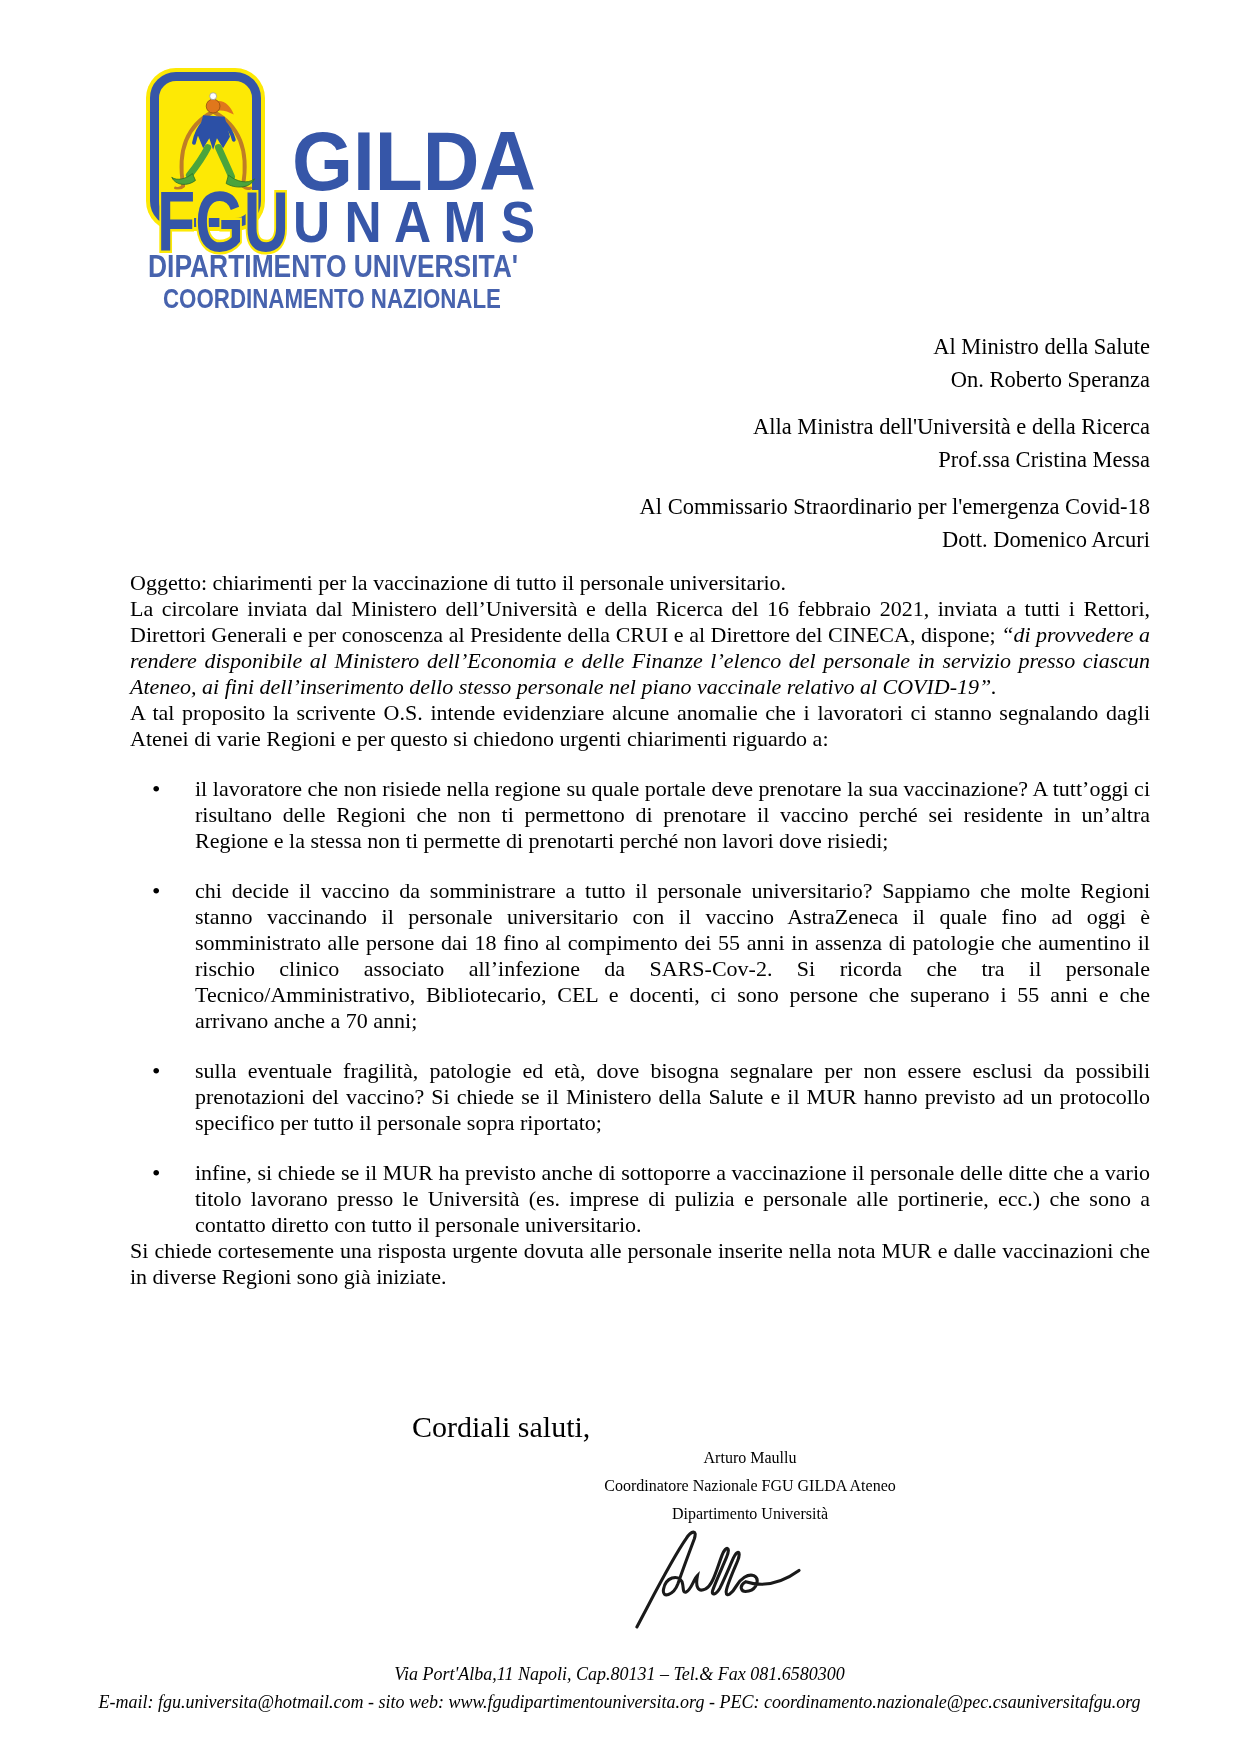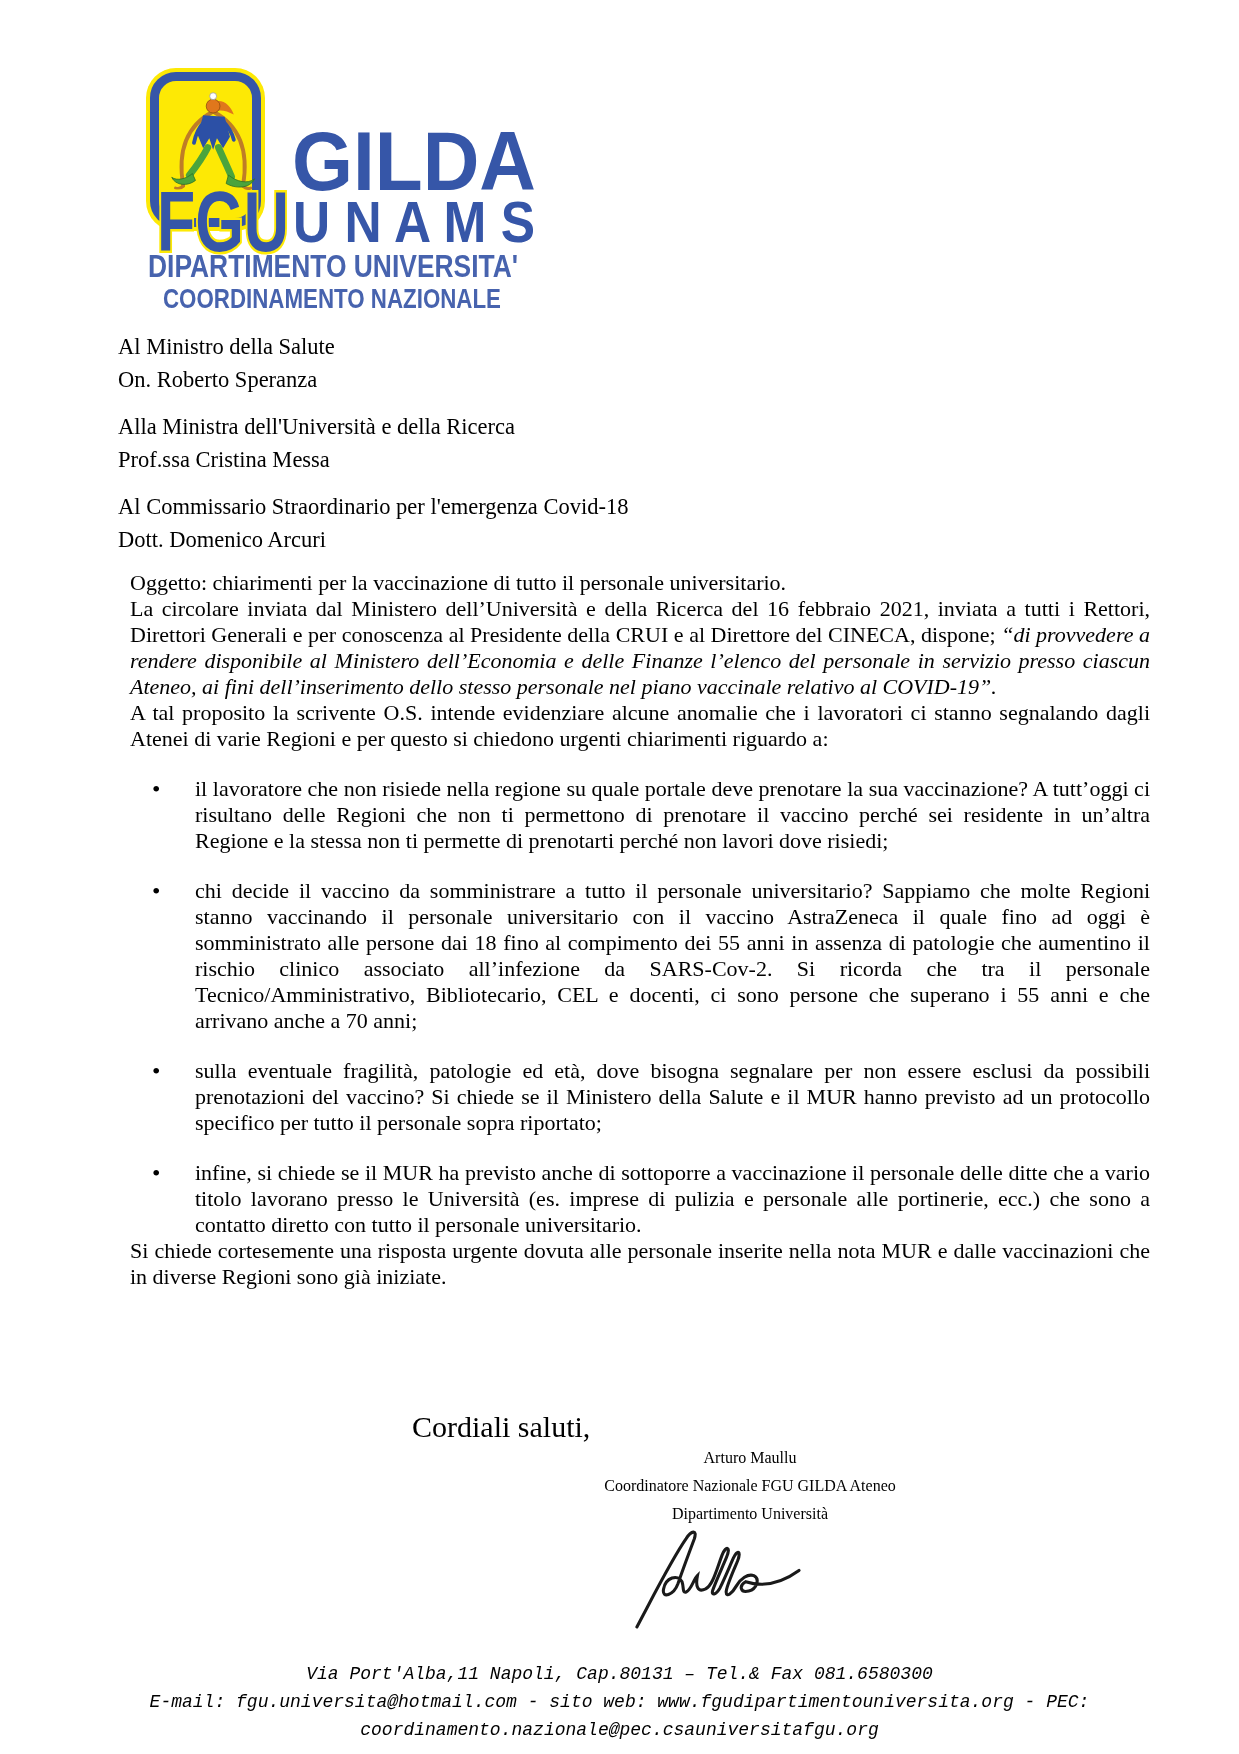--- a/index.html
+++ b/index.html
@@ -23,20 +23,21 @@
     box-shadow:0 0 0 4px #fde905;
   }
   .fgu-box svg{position:absolute;overflow:visible;}
   .emblem-art{left:-4px;top:-4px;width:117px;height:131px;}
   .fgu-text-svg{left:-4px;top:100px;width:140px;height:84px;}
   .wordmark-svg{position:absolute;left:130px;top:60px;width:430px;height:260px;overflow:visible;}
 
   
   .recipients{
     position:absolute;left:118px;top:330px;width:1032px;
+    text-align:right;
     font-size:22.5px;line-height:33px;
   }
   .recipient-block{margin-bottom:14px;}
 
   
   .letter-body{
     position:absolute;left:118px;top:570px;width:1032px;
     font-size:22px;line-height:26px;
   }
   .letter-body p{margin:0 0 0 12px;}
@@ -71,21 +72,21 @@
   }
   .signature-svg{
     position:absolute;left:620px;top:1512px;
     width:200px;height:118px;
   }
 
   
   .page-footer{
     position:absolute;left:0;top:1660px;width:1239px;
     text-align:center;
-    font-family:Liberation Mono, monospace;
+    font-family:Liberation Serif, serif;
     font-style:italic;
     font-size:18px;line-height:28px;
   }
 </style>
 </head>
 <body>
 
 <div class="page">
 
   <div class="fgu-box">

